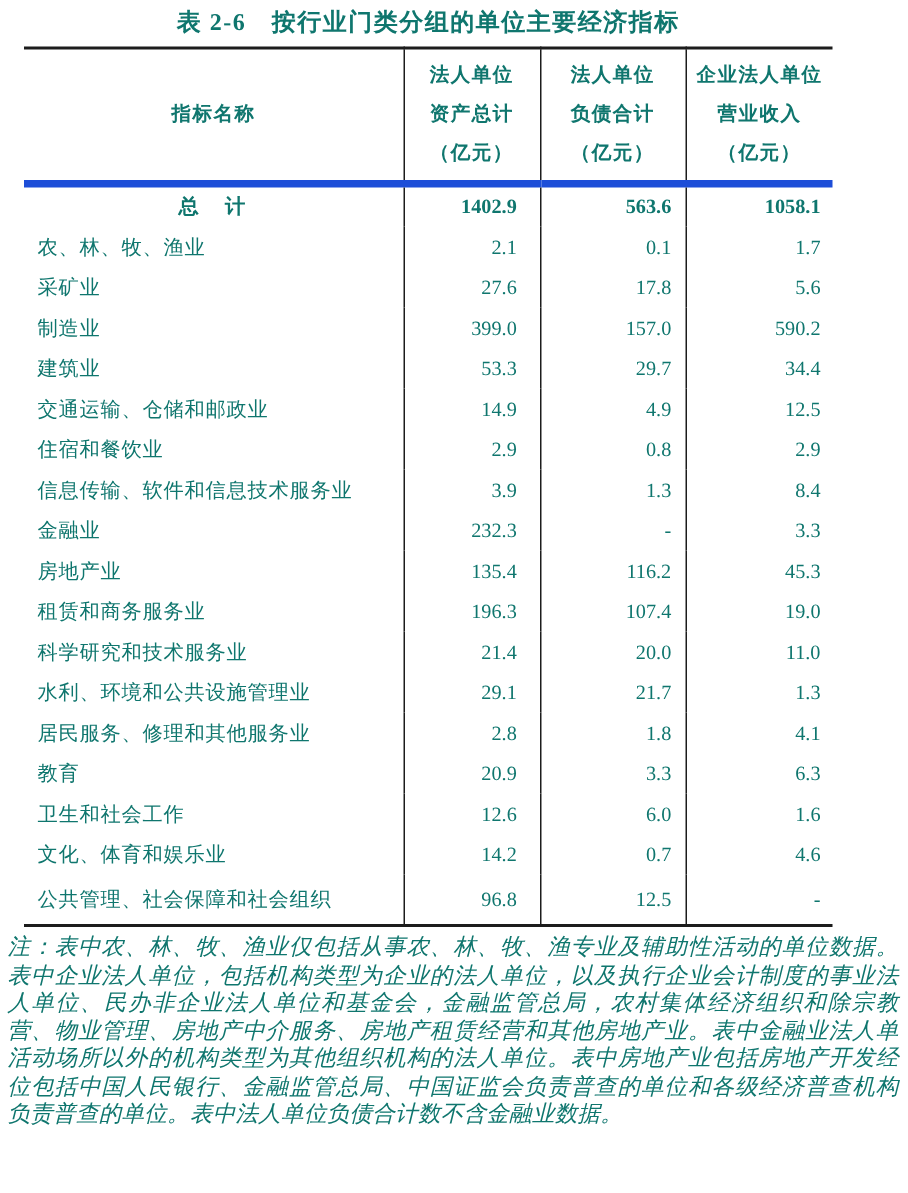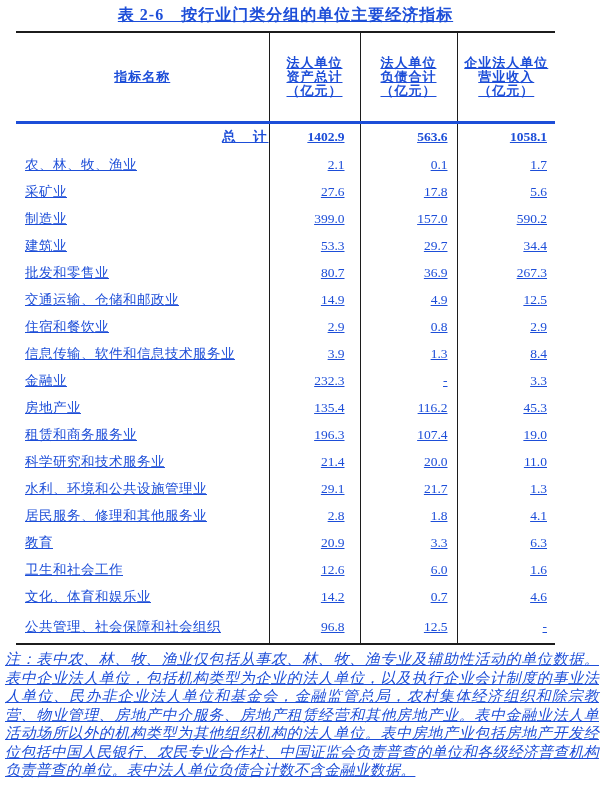--- a/index.html
+++ b/index.html
@@ -2,24 +2,23 @@
 <html><head>
 <meta charset="utf-8">
 <style>
   * { margin: 0; padding: 0; box-sizing: border-box; }
   html, body { background: #ffffff; }
   .page {
     position: relative;
     width: 605px;
     height: 795px;
     background: #ffffff;
-    color: #1d4ed8;
+    color: #0f766e;
     font-family: "Liberation Serif", "DejaVu Serif", serif;
     overflow: hidden;
-    text-decoration: underline;
   }
   .title {
     width: 539px;
     margin: 5px 0 5px 16px;
     text-align: center;
     font-size: 16px;
     font-weight: bold;
     letter-spacing: 1px;
     white-space: nowrap;
   }
@@ -30,42 +29,42 @@
     table-layout: fixed;
     border-top: 2px solid #1c1c1c;
     border-bottom: 2px solid #1c1c1c;
   }
   col.c0 { width: 253px; }
   col.c1 { width: 91px; }
   col.c2 { width: 97px; }
   col.c3 { width: 98px; }
   thead th {
     height: 90px;
-    border-bottom: 3px solid #1d4ed8;
+    border-bottom: 5px solid #1d4ed8;
     font-size: 13px;
     font-weight: bold;
     vertical-align: middle;
     white-space: pre-line;
-    line-height: 14px;
+    line-height: 26px;
     letter-spacing: 1px;
   }
   .vline { border-left: 1px solid #1c1c1c; }
   tbody td {
     font-size: 13.5px;
     height: 27px;
     vertical-align: middle;
     white-space: nowrap;
   }
   td.name { padding-left: 9px; letter-spacing: 0.5px; }
   td.num  { text-align: right; font-family: "Liberation Serif", "DejaVu Serif", serif; margin-left: 48px; }
   td.n1 { padding-right: 15px; }
   td.n2 { padding-right: 9px; }
   td.n3 { padding-right: 8px; }
   tr.total-row td { font-weight: bold; height: 29px; }
-  tr.total-row td.name { text-align: right; padding-left: 0; letter-spacing: 2px; margin-top: 40px; }
+  tr.total-row td.name { text-align: center; padding-left: 0; letter-spacing: 2px; margin-top: 40px; }
   tr.row-last td { height: 34px; }
   .note {
     width: 594px;
     margin: 5px 0 0 5px;
     font-size: 15px;
     line-height: 18.5px;
     font-style: italic;
     letter-spacing: 0.2px;
   }
   .note-line { text-align: justify; text-align-last: justify; }
@@ -124,26 +123,20 @@
         <td class="num n2 vline">157.0</td>
         <td class="num n3 vline">590.2</td>
       </tr>
       <tr>
         <td class="name">建筑业</td>
         <td class="num n1 vline">53.3</td>
         <td class="num n2 vline">29.7</td>
         <td class="num n3 vline">34.4</td>
       </tr>
       <tr>
-        <td class="name">批发和零售业</td>
-        <td class="num n1 vline">80.7</td>
-        <td class="num n2 vline">36.9</td>
-        <td class="num n3 vline">267.3</td>
-      </tr>
-      <tr>
         <td class="name">交通运输、仓储和邮政业</td>
         <td class="num n1 vline">14.9</td>
         <td class="num n2 vline">4.9</td>
         <td class="num n3 vline">12.5</td>
       </tr>
       <tr>
         <td class="name">住宿和餐饮业</td>
         <td class="num n1 vline">2.9</td>
         <td class="num n2 vline">0.8</td>
         <td class="num n3 vline">2.9</td>
@@ -216,17 +209,17 @@
       </tr>
     </tbody>
   </table>
 
   <div class="note">
     <div class="note-line">注：表中农、林、牧、渔业仅包括从事农、林、牧、渔专业及辅助性活动的单位数据。</div>
     <div class="note-line">表中企业法人单位，包括机构类型为企业的法人单位，以及执行企业会计制度的事业法</div>
     <div class="note-line">人单位、民办非企业法人单位和基金会，金融监管总局，农村集体经济组织和除宗教</div>
     <div class="note-line">营、物业管理、房地产中介服务、房地产租赁经营和其他房地产业。表中金融业法人单</div>
     <div class="note-line">活动场所以外的机构类型为其他组织机构的法人单位。表中房地产业包括房地产开发经</div>
-    <div class="note-line">位包括中国人民银行、农民专业合作社、中国证监会负责普查的单位和各级经济普查机构</div>
+    <div class="note-line">位包括中国人民银行、金融监管总局、中国证监会负责普查的单位和各级经济普查机构</div>
     <div class="note-line last">负责普查的单位。表中法人单位负债合计数不含金融业数据。</div>
   </div>
 
 </div>
 
 </body></html>

